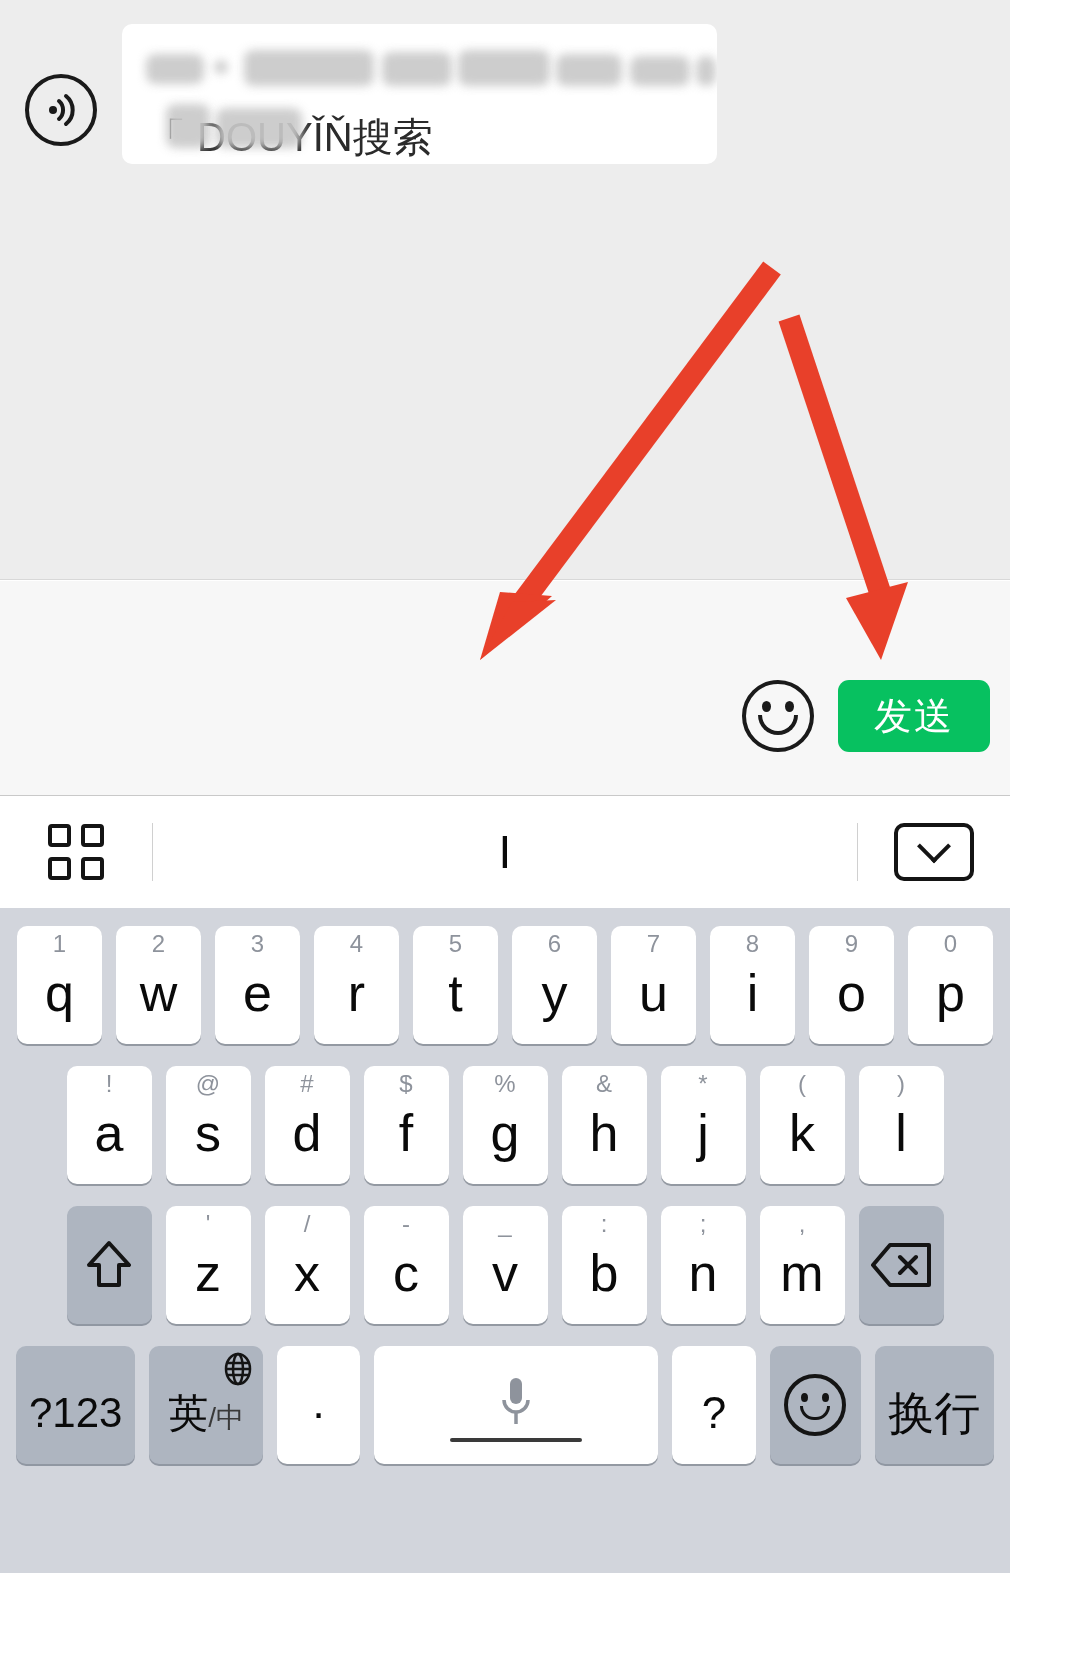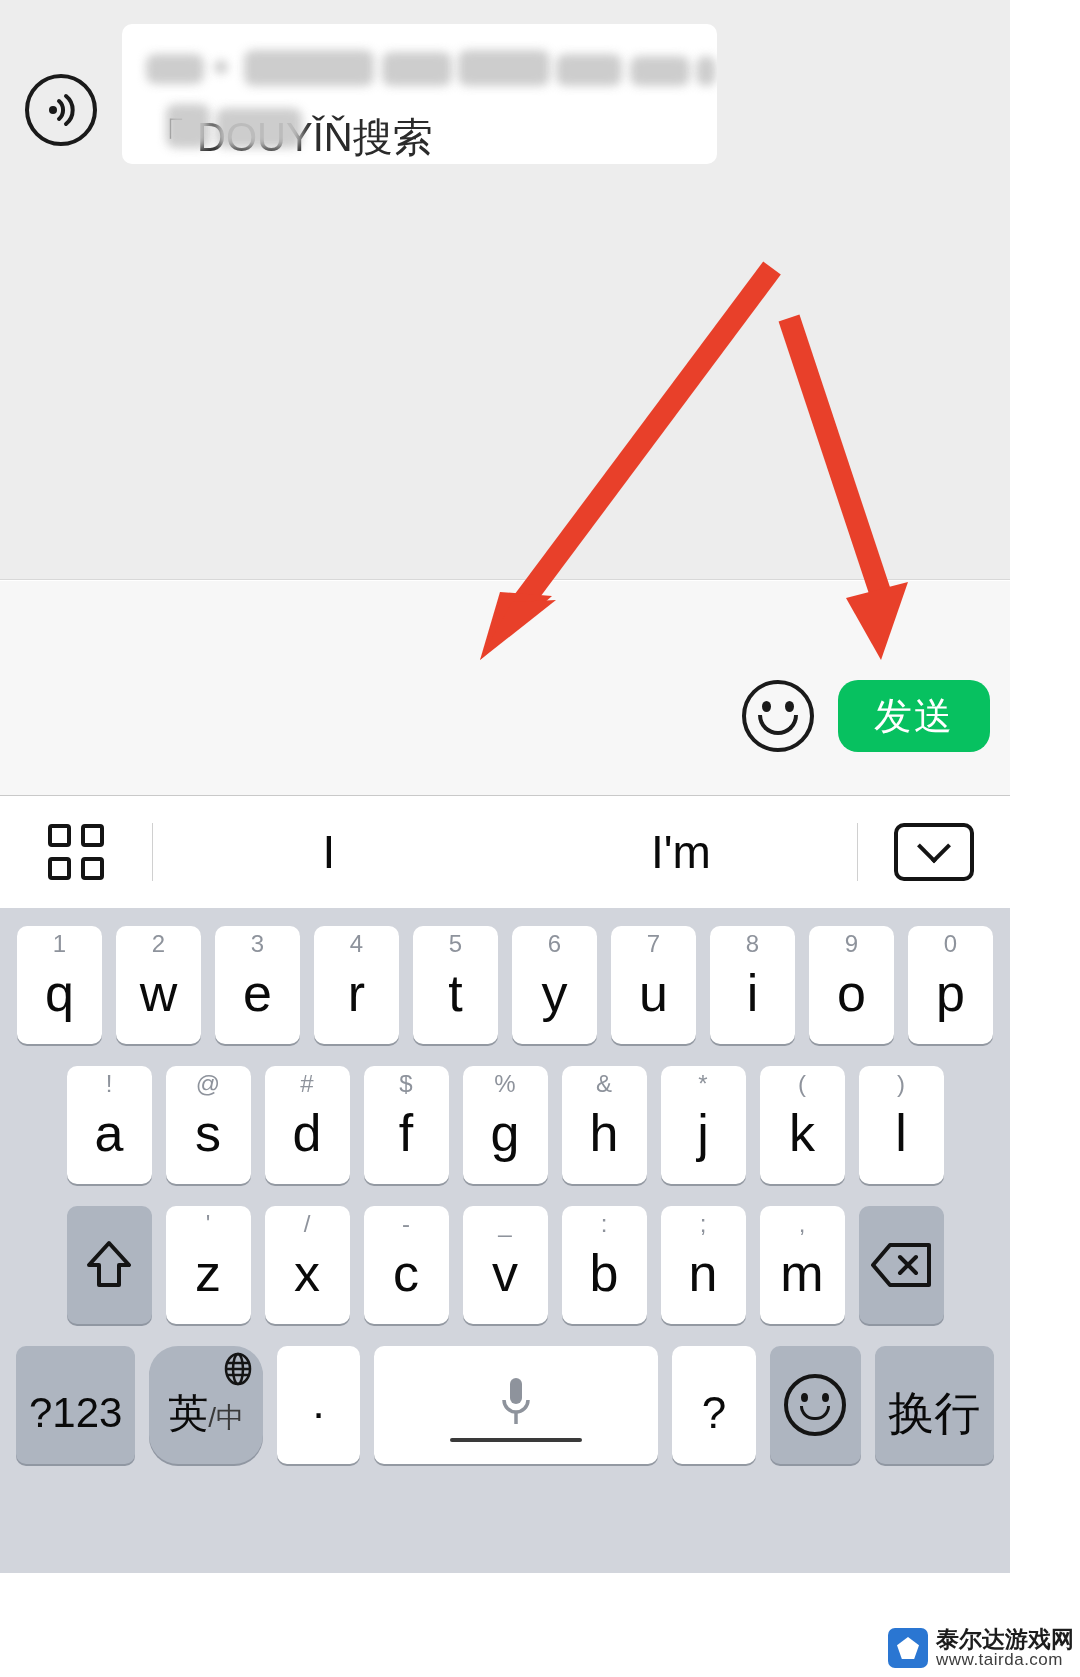--- a/index.html
+++ b/index.html
@@ -100,21 +100,21 @@
     border: 4px solid #1a1a1a;
     border-top: none;
     border-radius: 0 0 22px 22px;
   }
 
   .send-btn {
     position: absolute;
     left: 838px; top: 680px;
     width: 152px; height: 72px;
     background: #07c160;
-    border-radius: 20px;
+    border-radius: 11px;
     display: flex; align-items: center; justify-content: center;
     color: #ffffff;
     font-size: 38px;
     letter-spacing: 2px;
   }
 
   
   .sugg-bar {
     position: absolute;
     left: 0; top: 797px;
@@ -213,21 +213,21 @@
   .key.fn {
     background: #aeb5c0;
     box-shadow: 0 2px 0 rgba(128,135,147,.8);
   }
   .key.shift { width: 126px; }
   .key.back  { width: 126px; }
 
   
   .krow.r4 .key { height: 118px; }
   .k123 { width: 126px; font-size: 42px; }
-  .klang { width: 120px; font-size: 40px; border-radius: 29px; }
+  .klang { width: 120px; font-size: 40px; }
   .kdot  { width: 88px;  font-size: 44px; }
   .kspace{ width: 300px; }
   .kq    { width: 88px;  font-size: 44px; }
   .kface { width: 96px; }
   .kenter{ width: 126px; font-size: 46px; }
 
   .globe {
     position: absolute;
     right: 8px; top: 6px;
     width: 34px; height: 34px;
@@ -350,21 +350,20 @@
       <span class="grid-icon">
         <i></i>
           <i></i>
           <i></i>
           <i></i>
       </span>
     </div>
     <span class="sugg-div"></span>
     <div class="sugg-items">
       <div class="sugg-item">I</div>
-      <div class="sugg-item">I'm</div>
     </div>
     <span class="sugg-div"></span>
     <div class="sugg-down">
       <span class="down-box">
         <span class="chev"></span>
       </span>
     </div>
   </div>
 
   <div class="keyboard">
@@ -543,21 +542,14 @@
       <path d="M772 268 L516 611" stroke="#E8402A" stroke-width="22" stroke-linecap="butt" fill="none"></path>
       <path d="M480 660 L552 596 L500 592 Z" fill="#E8402A"></path>
       <path d="M480 660 L512 602 L556 600 Z" fill="#E8402A"></path>
     </g>
     <g>
       <path d="M789 318 L880 592" stroke="#E8402A" stroke-width="22" stroke-linecap="butt" fill="none"></path>
       <path d="M881 660 L846 598 L908 582 Z" fill="#E8402A"></path>
     </g>
   </svg>
 
-  <div class="watermark">
-    <span class="wm-ico"></span>
-    <span class="wm-txt">
-      <div class="t1">泰尔达游戏网</div>
-      <div class="t2">www.tairda.com</div>
-    </span>
-  </div>
 
 </div>
 
 </body></html>

